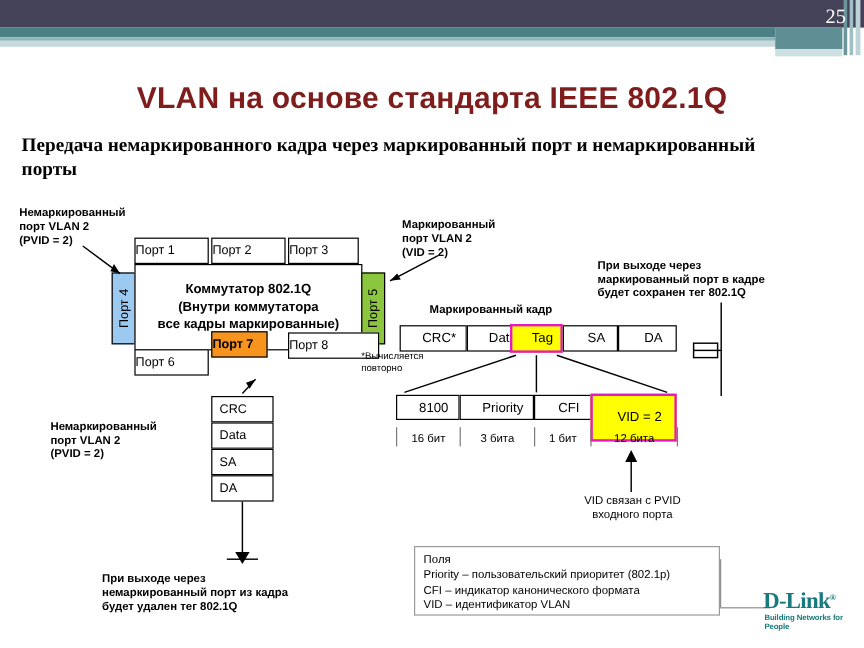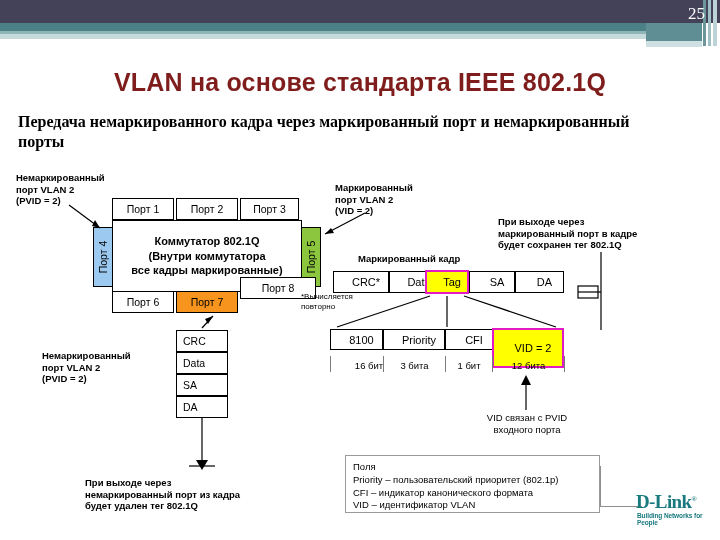--- a/index.html
+++ b/index.html
@@ -87,21 +87,21 @@
     line-height: 1.3;
     color: #000;
     white-space: pre-line;
   }
 
   
   .port-box {
     position: absolute;
     border: 1px solid #000;
     background: #fff;
-    display: flex; align-items: center; justify-content: center;
+    display: flex; align-items: center; justify-content: flex-start;
     font-size: 10.5px;
     box-sizing: border-box;
   }
   .port-side {
     position: absolute;
     border: 1px solid #000;
     box-sizing: border-box;
     display: flex; align-items: center; justify-content: center;
   }
   .port-side span {
@@ -245,21 +245,21 @@
 все кадры маркированные)</span>
 </div>
 
 <div class="port-side p-green" style="left:301px; top:227px; width:20px; height:60px;">
   <span>Порт 5</span>
 </div>
 
 <div class="port-box" style="left:112px; top:291px; width:62px; height:22px;">
   <span>Порт 6</span>
 </div>
-<div class="port-box p-orange" style="left:176px; top:291px; width:62px; height:22px;">
+<div class="port-box p-orange" style="left:176px; top:276px; width:47px; height:22px;font-weight:bold;">
   <span>Порт 7</span>
 </div>
 <div class="port-box" style="left:240px; top:277px; width:76px; height:22px;">
   <span>Порт 8</span>
 </div>
 
 <div class="lbl" style="left:335px; top:182px; width:130px;">Маркированный
 порт VLAN 2
 (VID = 2)</div>
 
@@ -300,21 +300,21 @@
 <div class="frame-cell cell-vid" style="left:492px; top:328px; width:72px; height:40px;text-align:right;">
   <span>VID  = 2</span>
 </div>
 
 <div class="bit-tick" style="left:330px; top:356px; height:16px;"></div>
 <div class="bit-tick" style="left:383px; top:356px; height:16px;"></div>
 <div class="bit-tick" style="left:445px; top:356px; height:16px;"></div>
 <div class="bit-tick" style="left:492px; top:356px; height:16px;"></div>
 <div class="bit-tick" style="left:564px; top:356px; height:16px;"></div>
 
-<div class="bit-lbl" style="left:343px; top:360px; width:52px;text-align:center;">16 бит</div>
+<div class="bit-lbl" style="left:331px; top:360px; width:52px;text-align:center;">16 бит</div>
 <div class="bit-lbl" style="left:384px; top:360px; width:61px;">3 бита</div>
 <div class="bit-lbl" style="left:446px; top:360px; width:46px;">1 бит</div>
 <div class="bit-lbl" style="left:493px; top:360px; width:71px;">12 бита</div>
 
 <div class="lbl-plain" style="left:452px; top:412px; width:150px; text-align:center;">VID связан с PVID
 входного порта</div>
 
 <div class="lbl" style="left:42px; top:350px; width:140px;">Немаркированный
 порт VLAN 2
 (PVID = 2)</div>

